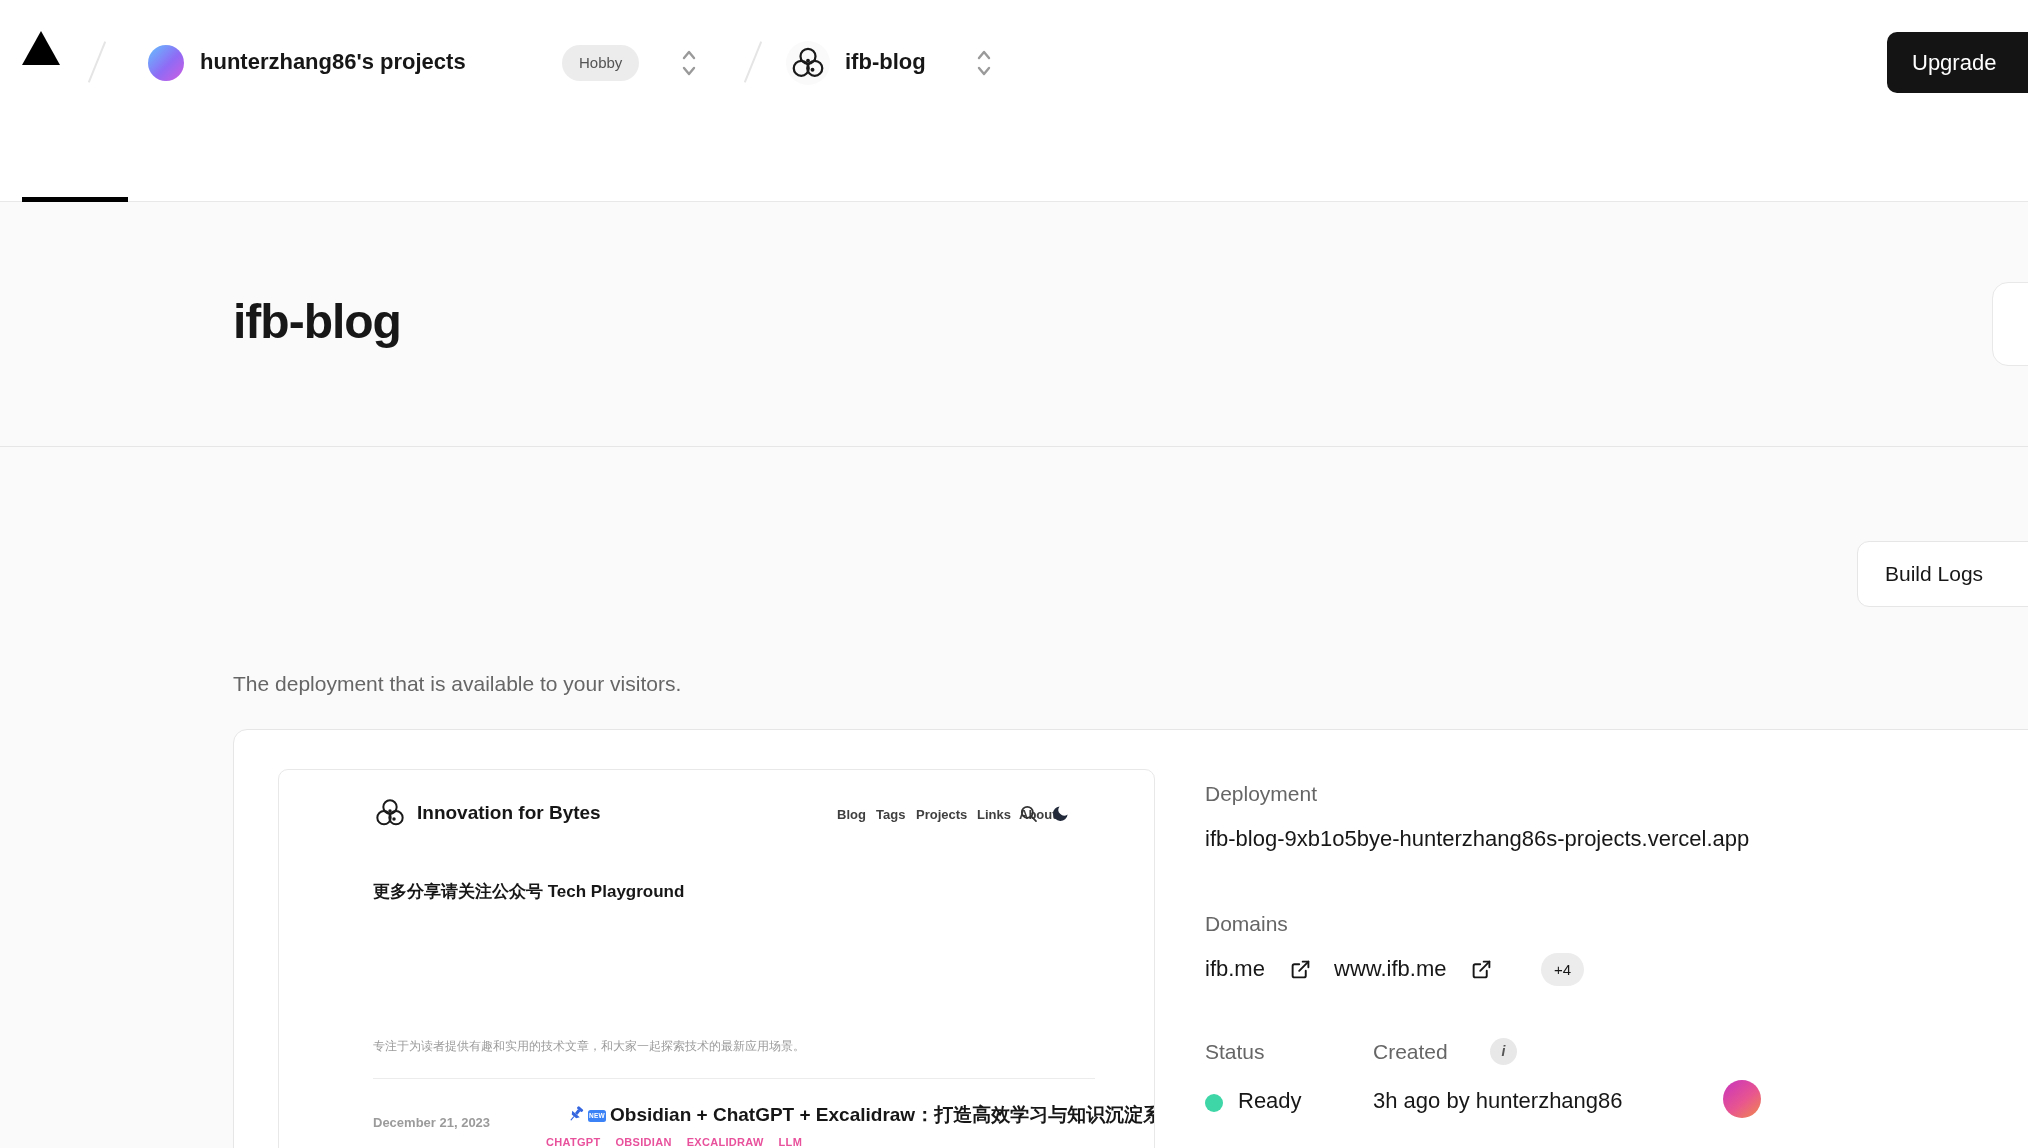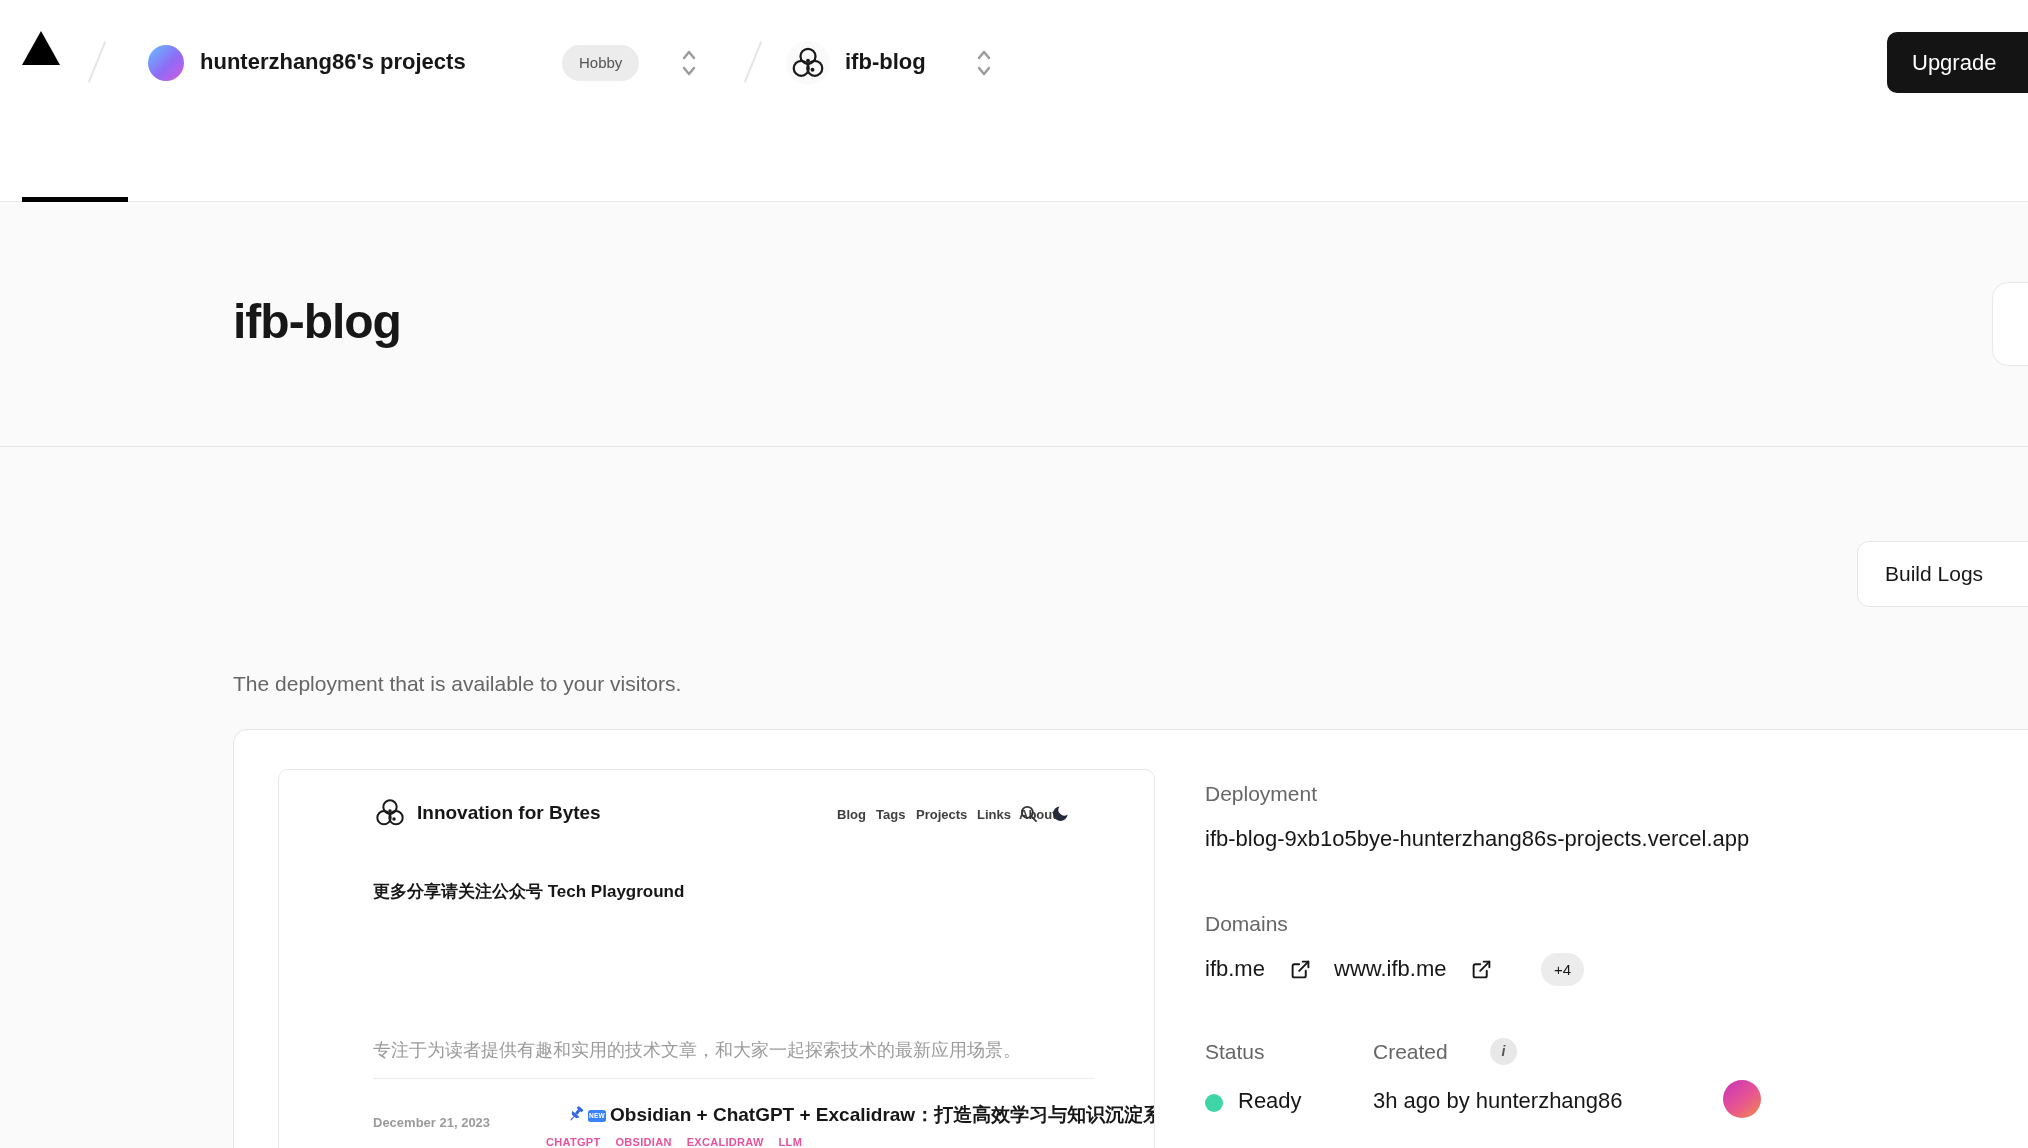--- a/index.html
+++ b/index.html
@@ -53,21 +53,21 @@
   
   .main-card { position:absolute; left:233px; top:729px; width:1860px; height:560px; background:#fff;
     border:1px solid #e6e6e6; border-radius:14px; }
 
   
   .preview-card { position:absolute; left:278px; top:769px; width:877px; height:430px; background:#fff;
     border:1px solid #e8e8e8; border-radius:10px; overflow:hidden; cursor:pointer; }
   .pv-sitename { position:absolute; left:138px; top:32px; font-size:19px; font-weight:700; color:#171717; white-space:nowrap; }
   .pv-nav-item { position:absolute; top:37px; font-size:13px; font-weight:600; color:#3f3f3f; white-space:nowrap;margin-left:48px; }
   .pv-banner { position:absolute; left:94px; top:110px; font-size:17px; font-weight:700; color:#171717; white-space:nowrap; }
-  .pv-desc { position:absolute; left:94px; top:268px; font-size:18px; color:#9b9b9b; white-space:nowrap; }
+  .pv-desc { position:absolute; left:94px; top:268px; font-size:12px; color:#9b9b9b; white-space:nowrap; }
   .pv-divider { position:absolute; left:94px; top:308px; width:722px; height:1px; background:#ececec; }
   .pv-date { position:absolute; left:94px; top:345px; font-size:13px; color:#9b9b9b; white-space:nowrap;font-weight:bold; }
   .pv-new-badge { position:absolute; left:309px; top:340px; width:18px; height:12px; background:#3b82f6;
     border-radius:2.5px; color:#fff; font-size:6.5px; font-weight:700; text-align:center; line-height:12px;
     letter-spacing:0.3px; }
   .pv-post-title { position:absolute; left:331px; top:332px; font-size:19px; font-weight:700; color:#171717; white-space:nowrap; }
   .pv-tags { position:absolute; left:267px; top:366px; display:flex; gap:15px; }
   .pv-tag { font-size:11px; font-weight:700; color:#e8519c; letter-spacing:0.3px; }
 
   

